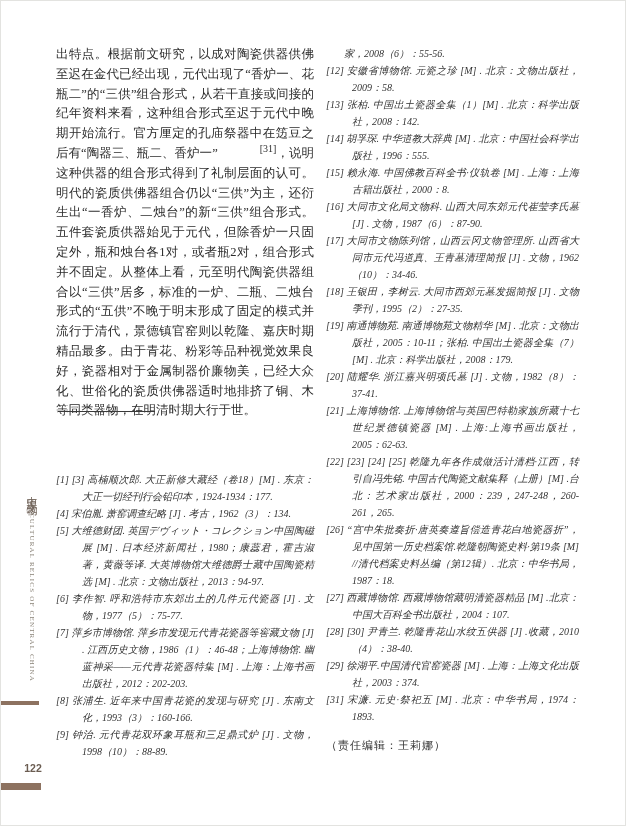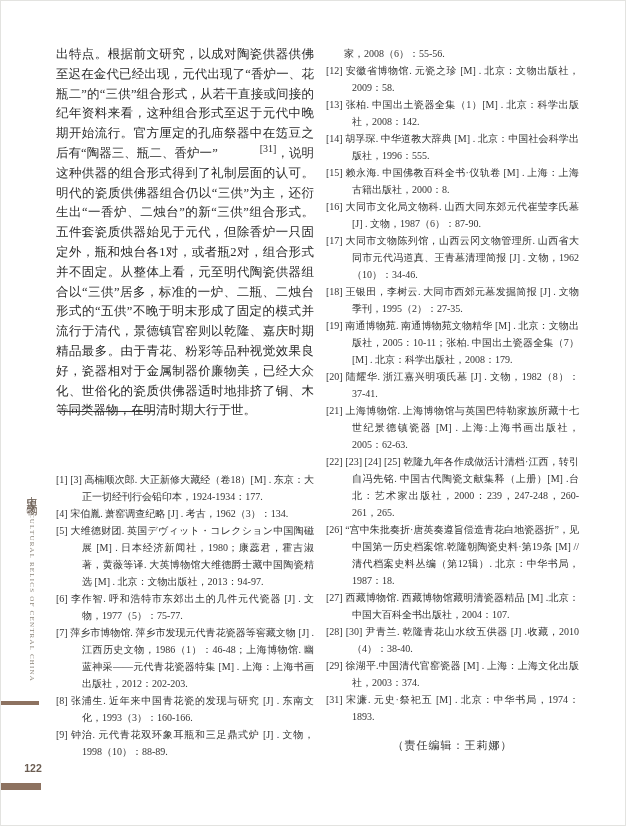--- a/index.html
+++ b/index.html
@@ -36,30 +36,31 @@
     position:absolute;left:57px;top:410px;width:97px;height:1px;
     background:#3a3a3a;
   }
   
   .refs{
     position:absolute;
     font-size:10px;
     line-height:17px;
     text-align:justify;
     color:#333333;
+    font-style:italic;
   }
   .refs-left{left:55px;top:424px;width:258px;margin-top:46px;}
   .refs-right{left:325px;top:44px;width:253px;}
   .ref{padding-left:26px;text-indent:-26px;}
   .ref.cont{padding-left:18px;text-indent:0;}
   
   .editor{
     position:absolute;left:325px;top:737px;width:253px;
     font-size:11px;
-    text-align:center;
+    text-align:left;
     letter-spacing:1px;
     color:#333333;
   }
   
   .sidebar{
     position:absolute;left:22px;top:486px;height:230px;
     writing-mode:vertical-rl;
     text-orientation:mixed;
     white-space:nowrap;
   }

